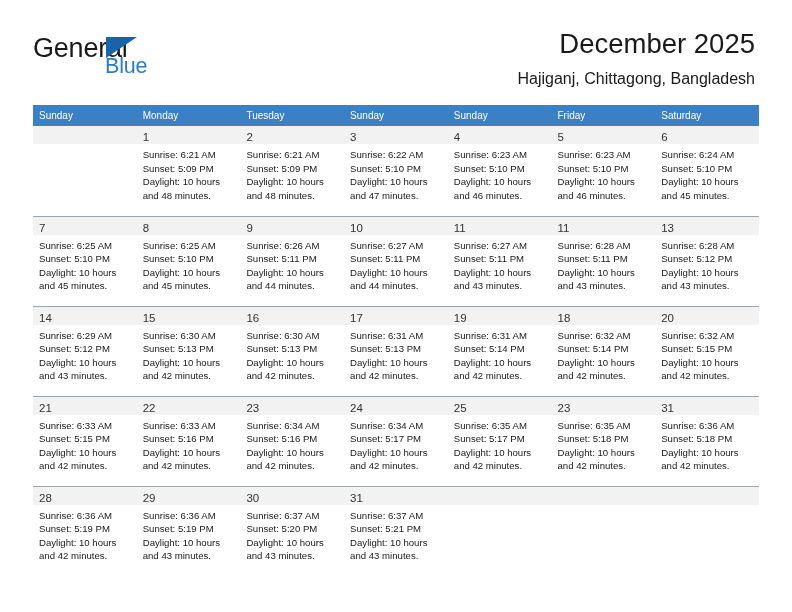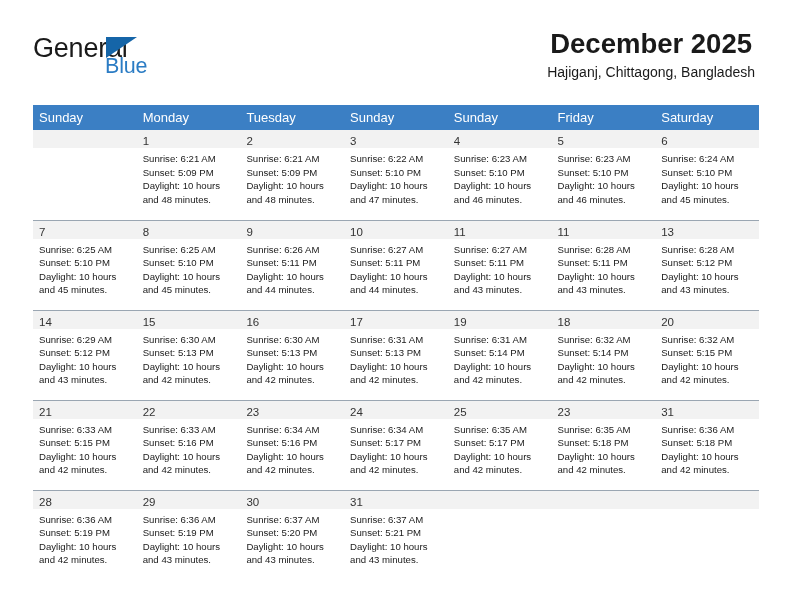--- a/index.html
+++ b/index.html
@@ -68,50 +68,49 @@
   }
 
   .title-block {
     position: absolute;
     right: 37px;
     top: 27px;
     text-align: right;
   }
   .cal-title {
     font-size: 27.5px;
-    font-weight: bold;
+    font-weight: normal;
     color: #1a1a1a;
     line-height: 34px;
     white-space: nowrap;
-    text-align: center;
   }
   .cal-subtitle {
-    font-size: 14px;
+    font-size: 16px;
     font-weight: normal;
     color: #1a1a1a;
     line-height: 20px;
-    margin-top: 1px;
+    margin-top: 8px;
     white-space: nowrap;
   }
 
   
   .calendar {
     position: absolute;
     left: 33px;
     top: 105px;
     width: 726px;
     border-collapse: collapse;
     table-layout: fixed;
   }
   .calendar col { width: 103.71px; }
 
   .calendar thead th {
     background: #3b7fc4;
     color: #ffffff;
-    font-size: 13px;
+    font-size: 10px;
     font-weight: normal;
     text-align: left;
     padding: 5px 0 5px 6px;
     height: 20px;
     box-sizing: border-box;
     border: none;
   }
 
   .calendar tbody td {
     vertical-align: top;

